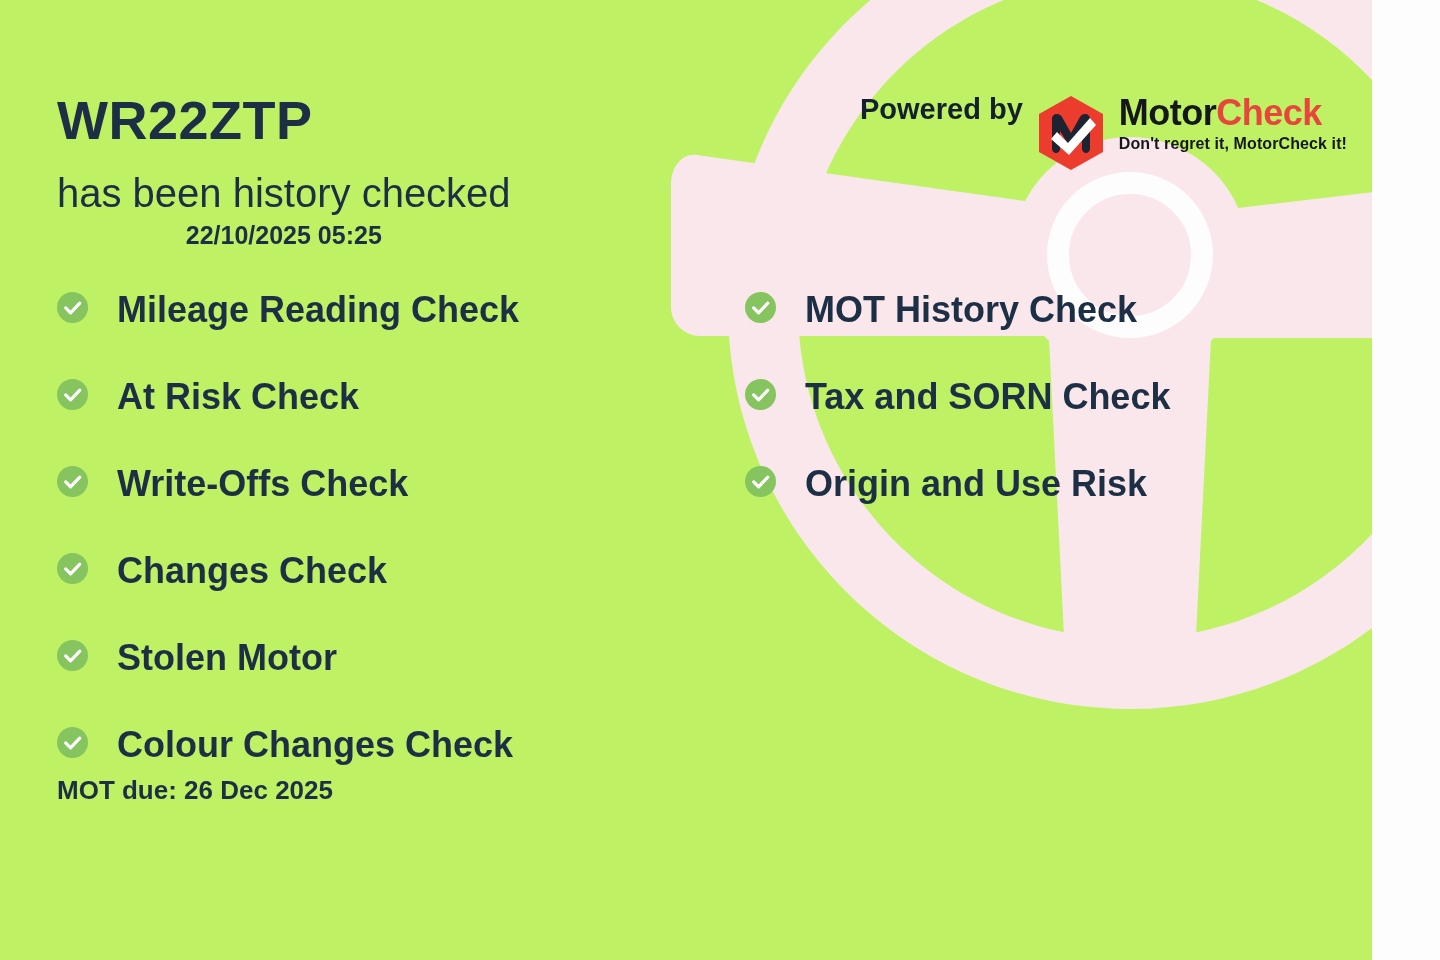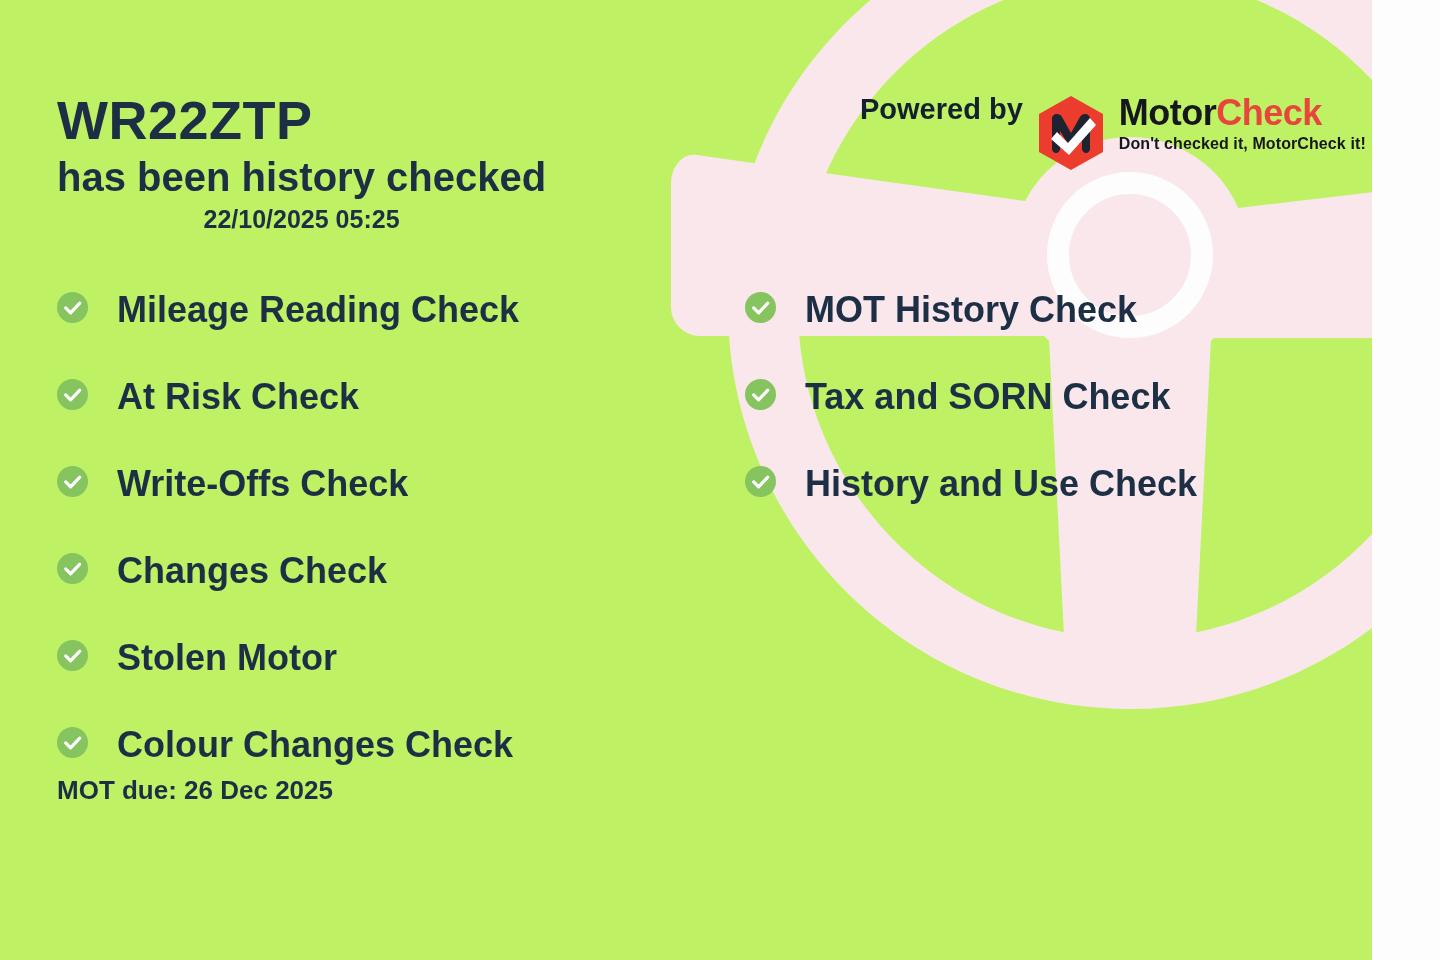--- a/index.html
+++ b/index.html
@@ -47,24 +47,24 @@
     font-size: 54px;
     font-weight: 700;
     color: #1d2f45;
     letter-spacing: 0.5px;
     line-height: 1.06;
     margin: 0;
     white-space: nowrap;
   }
   .subtitle {
     font-size: 40px;
-    font-weight: 700;
+    font-weight: 400;
     color: #1d2f45;
     line-height: 1.12;
-    margin: 6px 0 0 0;
+    margin: 22px 0 0 0;
     white-space: nowrap;
   }
   .timestamp {
     font-size: 25px;
     font-weight: 600;
     color: #1d2f45;
     line-height: 1.1;
     margin: 6px 0 0 0;
     white-space: nowrap;
     text-align: center;
@@ -226,21 +226,21 @@
     <div class="powered-by">Powered by</div>
 
     <svg class="logo-mark" viewBox="0 0 70 76" aria-hidden="true">
       <path d="M35 1 L67 19 L67 57 L35 75 L3 57 L3 19 Z" fill="#ec3c2e"></path>
       <path d="M16 54 L16 24 C16 21 18 19 21 19 C23 19 25 20 26 22 L35 38 L44 22 C45 20 47 19 49 19 C52 19 54 21 54 24 L54 54 C54 56 52 58 50 58 C48 58 46 56 46 54 L46 36 L38 49 C37 51 36 52 35 52 C34 52 33 51 32 49 L24 36 L24 54 C24 56 22 58 20 58 C18 58 16 56 16 54 Z" fill="#1d2330"></path>
       <path d="M21 37 L32 48 L54 23 L60 30 L33 60 L15 44 Z" fill="#ffffff"></path>
     </svg>
 
     <div class="logo-words">
       <div class="wordmark"><span class="w-motor">Motor</span><span class="w-check">Check</span></div>
-      <div class="tagline">Don't checked it, MotorCheck it!</div>
+      <div class="tagline">Don't regret it, MotorCheck it!</div>
     </div>
   </div>
 
   <div class="checklist left">
     <div class="check-row">
       <svg class="check-icon" viewBox="0 0 32 32" aria-hidden="true">
           <circle cx="16" cy="16" r="16" fill="#86c45f"></circle>
           <path d="M9 16.5 L14 21.5 L23.5 11.5" fill="none" stroke="#ffffff" stroke-width="3.3" stroke-linecap="round" stroke-linejoin="round"></path>
         </svg>
       <span class="check-label">Mileage Reading Check</span>
@@ -295,19 +295,19 @@
           <circle cx="16" cy="16" r="16" fill="#86c45f"></circle>
           <path d="M9 16.5 L14 21.5 L23.5 11.5" fill="none" stroke="#ffffff" stroke-width="3.3" stroke-linecap="round" stroke-linejoin="round"></path>
         </svg>
       <span class="check-label">Tax and SORN Check</span>
     </div>
     <div class="check-row">
       <svg class="check-icon" viewBox="0 0 32 32" aria-hidden="true">
           <circle cx="16" cy="16" r="16" fill="#86c45f"></circle>
           <path d="M9 16.5 L14 21.5 L23.5 11.5" fill="none" stroke="#ffffff" stroke-width="3.3" stroke-linecap="round" stroke-linejoin="round"></path>
         </svg>
-      <span class="check-label">History and Use Check</span>
+      <span class="check-label">Origin and Use Risk</span>
     </div>
   </div>
 
   <div class="mot-due">MOT due: 26 Dec 2025</div>
 
 </div>
 
 </body></html>

